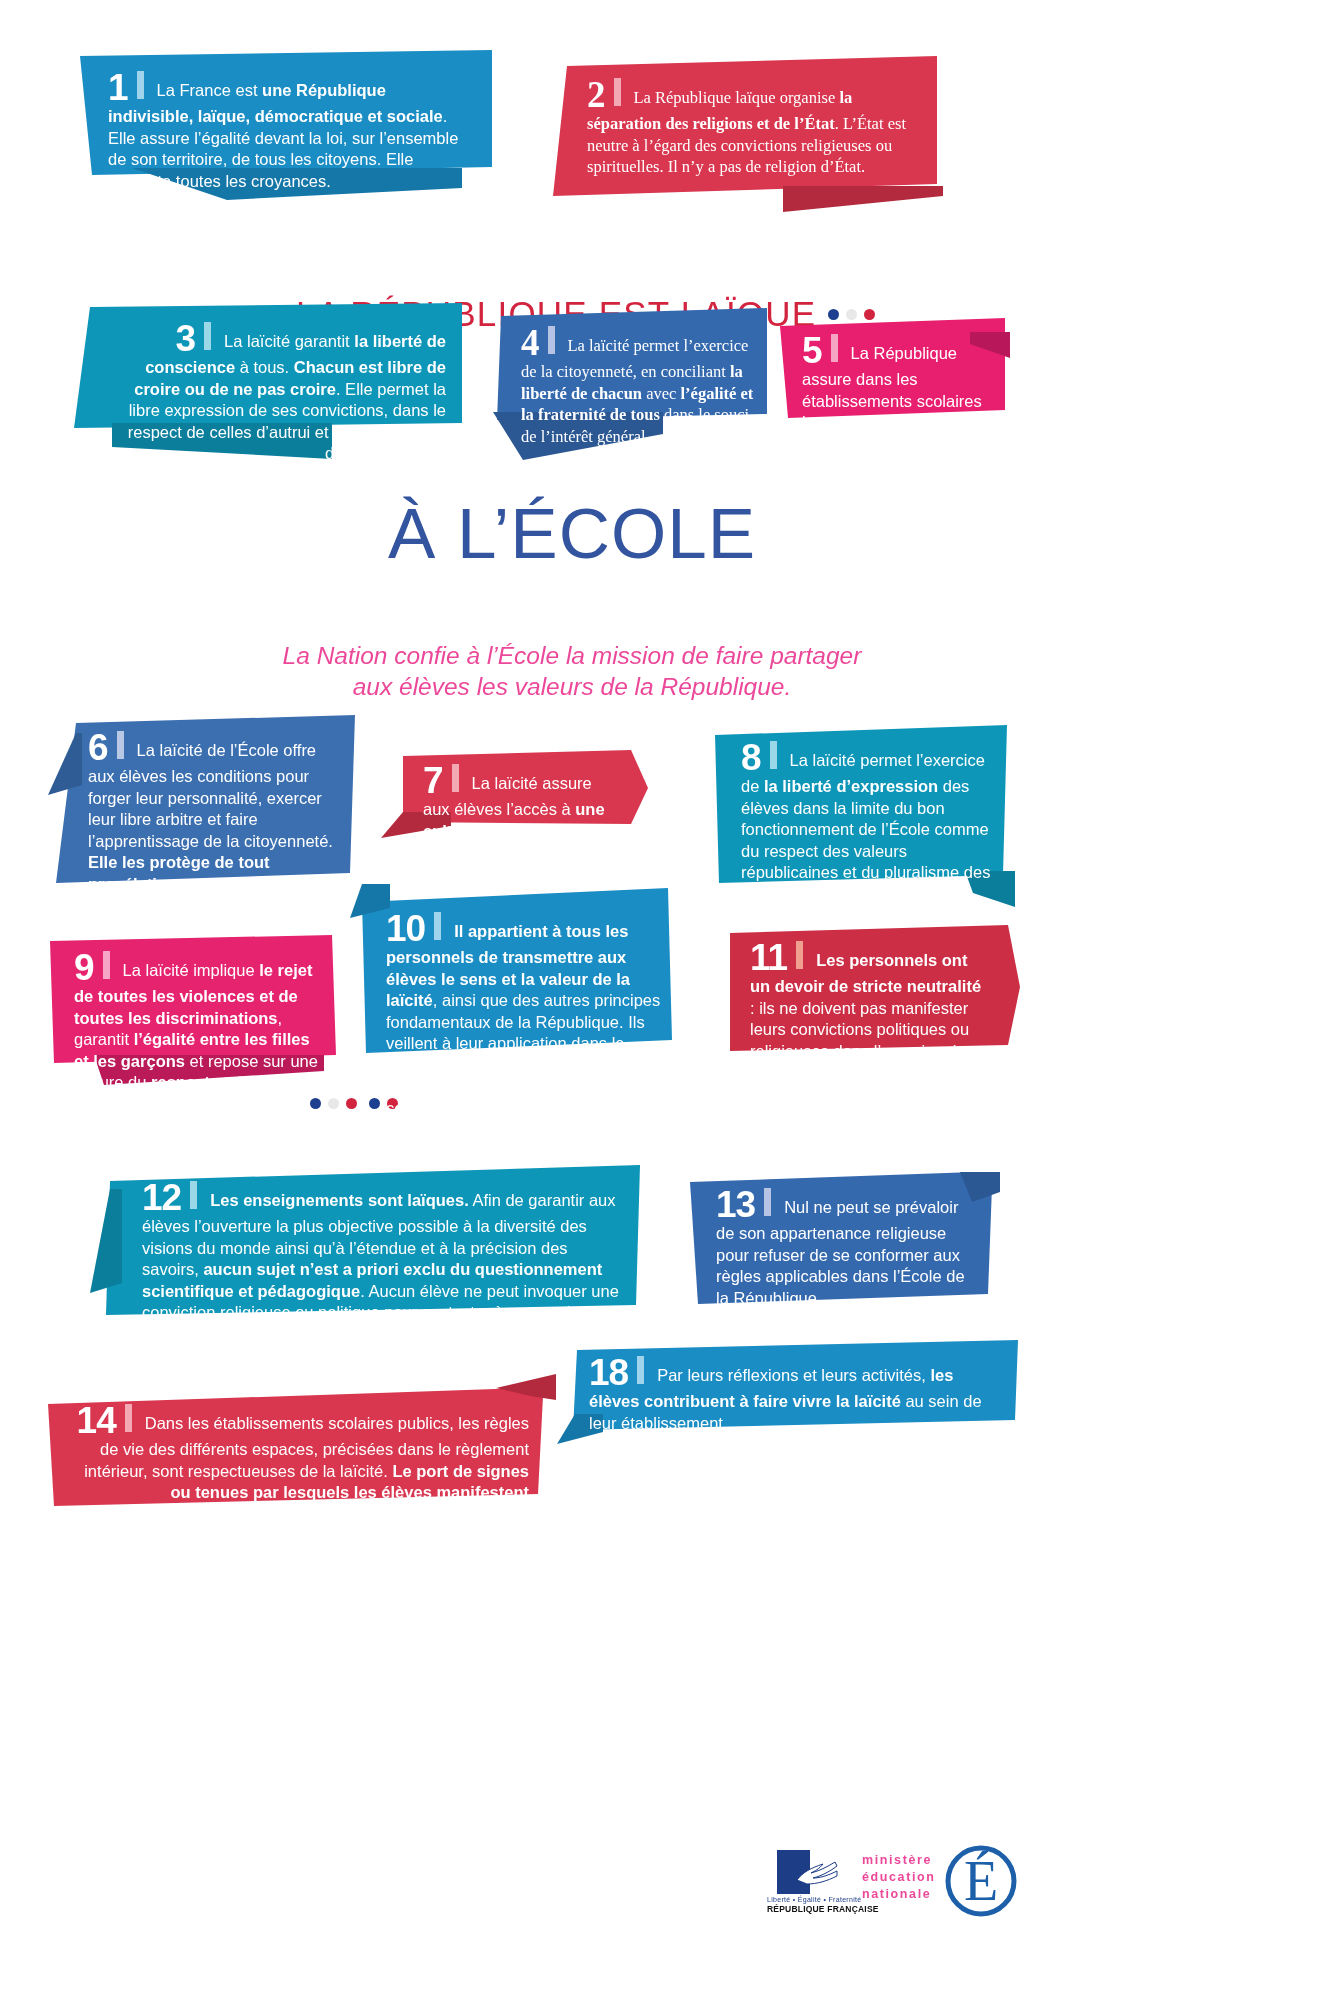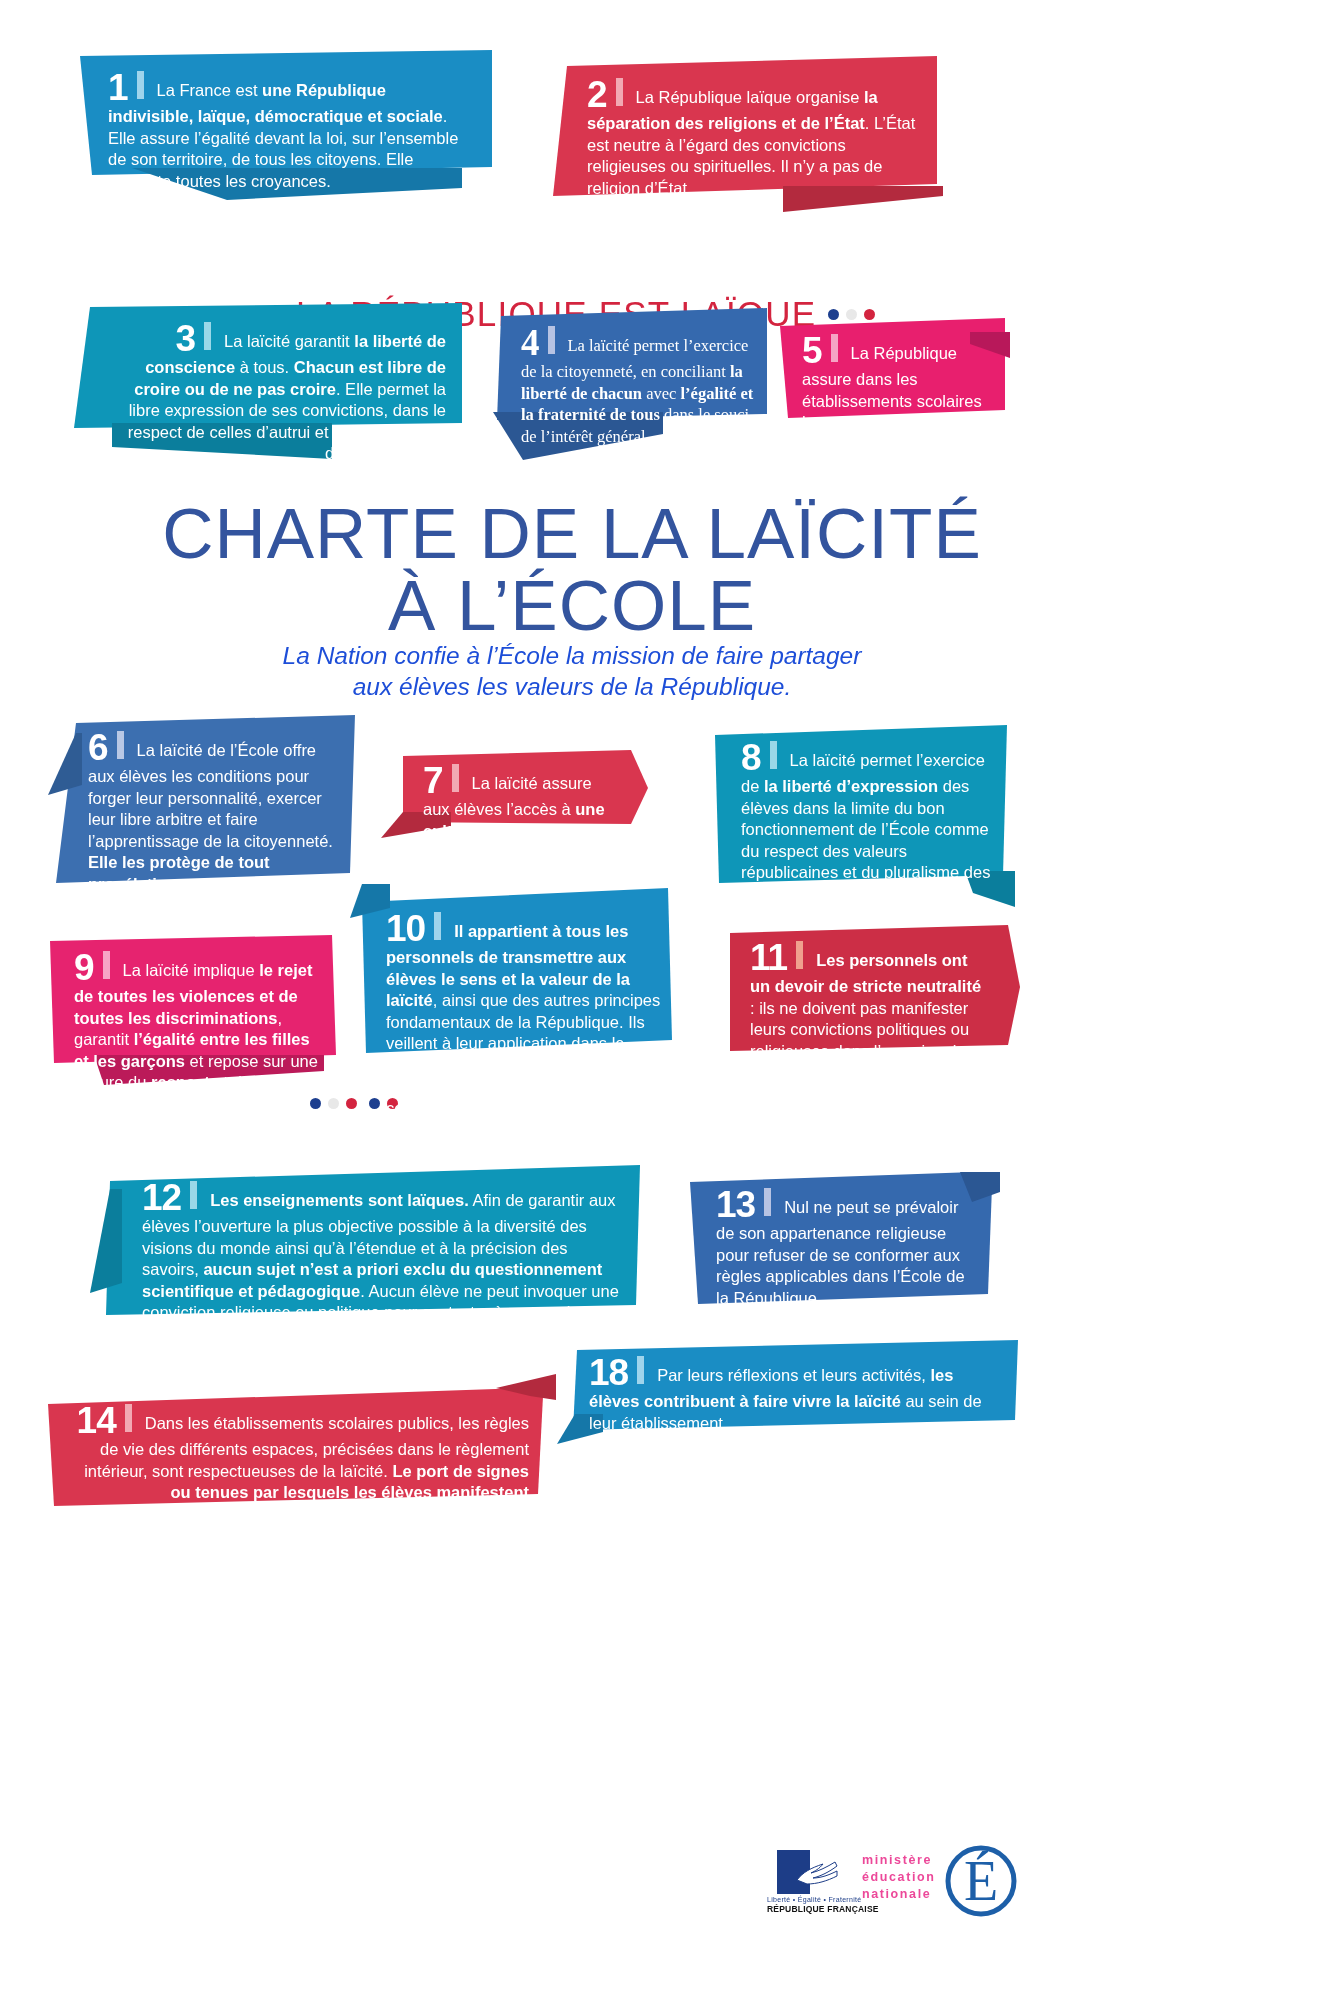--- a/index.html
+++ b/index.html
@@ -34,21 +34,21 @@
   .dot.b{background:#1d3f8f;} .dot.w{background:#e8e8e8;} .dot.r{background:#d3243f;}
 
   
   #main-title{
     position:absolute;left:0;right:0;top:498px;text-align:center;
     color:#33549e;font-size:71px;line-height:72px;letter-spacing:1px;font-weight:400;
   }
   #main-title .l2{display:block;}
   #subtitle{
     position:absolute;left:0;right:0;top:640px;text-align:center;
-    color:#1d4ed8;font-size:24.5px;line-height:31px;font-style:italic;
+    color:#ec4899;font-size:24.5px;line-height:31px;font-style:italic;
   }
 
   
   #rf-logo{position:absolute;left:767px;top:1850px;width:86px;text-align:center;}
   #rf-flag{width:66px;height:44px;margin:0 auto;position:relative;overflow:hidden;}
   #rf-flag .bl{position:absolute;left:0;top:0;width:50%;height:100%;background:#1d3d87;}
   #rf-flag .wh{position:absolute;left:50%;top:0;width:50%;height:100%;background:#fff;}
   #rf-devise{font-size:7px;color:#1d3d87;letter-spacing:.3px;margin-top:2px;white-space:nowrap;}
   #rf-name{font-size:8.5px;color:#111;letter-spacing:.2px;margin-top:1px;white-space:nowrap;font-weight:bold;}
 
@@ -76,21 +76,21 @@
     </div>
   </div>
 
   <div class="banner" style="left:553px;top:56px;width:384px;height:140px;">
     <svg class="shape" viewBox="0 0 384 140" preserveAspectRatio="none">
       <polygon points="14,10 384,0 384,128 0,140" fill="#d9364f"></polygon>
     </svg>
     <svg class="fold" style="left:230px;top:130px;width:160px;height:26px;" viewBox="0 0 160 26" preserveAspectRatio="none">
       <polygon points="0,0 160,0 160,10 0,26" fill="#b32a3e"></polygon>
     </svg>
-    <div class="txt" style="padding:20px 16px 0 34px;">
+    <div class="txt" style="padding:20px 16px 0 34px;font-family:Liberation Serif, serif;">
       <p class="art">
         <span class="num">2</span><span class="bar" style="background:#f2a9b3;"></span><span class="runs"><span>La République laïque organise </span><b>la séparation des religions et de l’État</b><span>. L’État est neutre à l’égard des convictions religieuses ou spirituelles. Il n’y a pas de religion d’État.</span></span>
       </p>
     </div>
   </div>
 
   <div class="sechead" style="left:237px;top:294px;">
     <span class="dots">
       <span class="dot b"></span>
       <span class="dot w"></span>
@@ -140,21 +140,20 @@
       <polygon points="0,0 40,0 40,26 0,12" fill="#b8185a"></polygon>
     </svg>
     <div class="txt" style="padding:14px 12px 0 22px;">
       <p class="art">
         <span class="num">5</span><span class="bar" style="background:#f5a4c4;"></span><span class="runs"><span>La République assure dans les établissements scolaires le respect de chacun de ces principes.</span></span>
       </p>
     </div>
   </div>
 
   <div id="main-title">
-    <span>CHARTE DE LA LAÏCITÉ</span>
     <span class="l2">À L’ÉCOLE</span>
   </div>
   <div id="subtitle">
     <span>La Nation confie à l’École la mission de faire partager</span><br>
     <span>aux élèves les valeurs de la République.</span>
   </div>
 
   <div class="banner" style="left:50px;top:715px;width:305px;height:168px;">
     <svg class="shape" viewBox="0 0 305 168" preserveAspectRatio="none">
       <polygon points="26,8 305,0 300,158 6,168" fill="#3c6fb0"></polygon>

